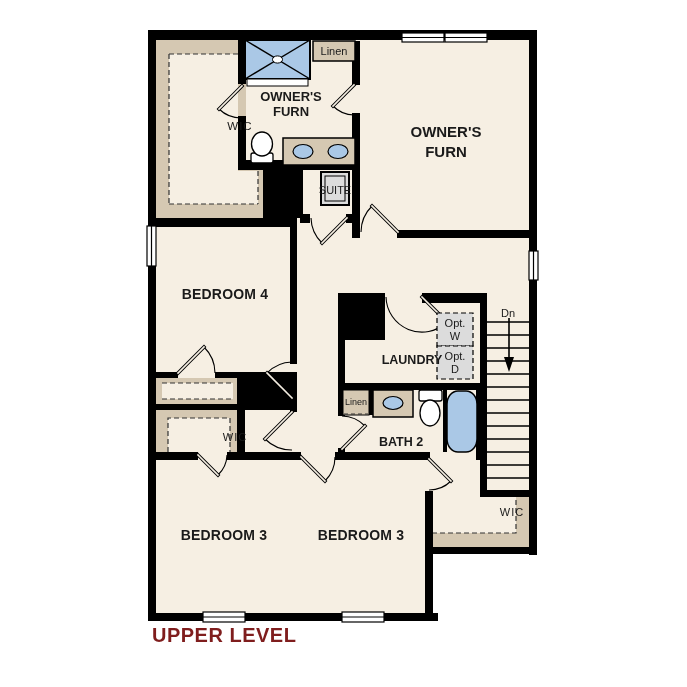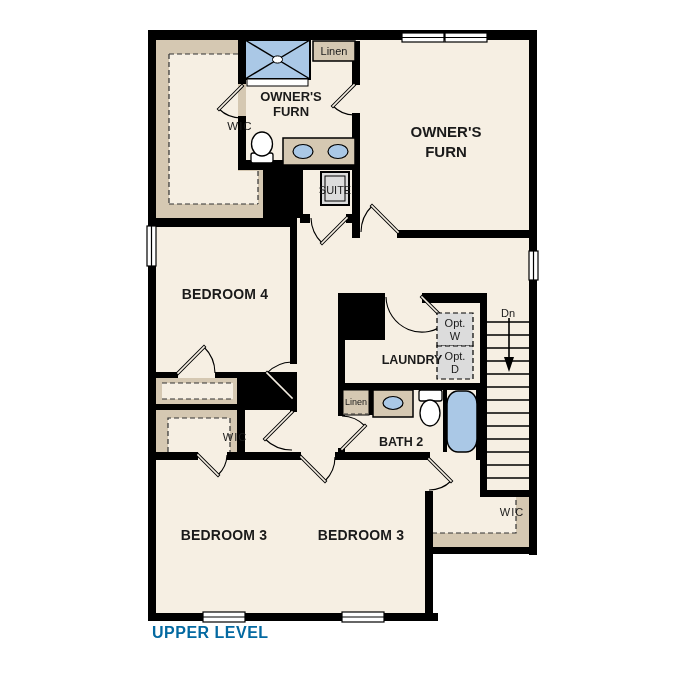--- a/index.html
+++ b/index.html
@@ -9,22 +9,22 @@
   .lbl{position:absolute;transform:translate(-50%,-50%);text-align:center;color:#1a1a1a;
        white-space:nowrap;line-height:1.12;}
   .room-big{font-size:14px;font-weight:bold;letter-spacing:.2px;}
   .suite{font-size:15px;font-weight:bold;line-height:1.3;}
   .bath-lbl{font-size:13px;font-weight:bold;}
   .small-lbl{font-size:11px;}
   .tiny-lbl{font-size:9px;}
   .wic-lbl{font-size:11.5px;letter-spacing:1px;margin-left:36px;}
   .opt-lbl{font-size:11px;line-height:1.2;}
   .laundry-lbl{font-size:12.5px;font-weight:bold;}
-  #title{position:absolute;left:152px;top:624px;font-size:16px;font-weight:bold;
-         letter-spacing:.5px;color:#0369a1;}
+  #title{position:absolute;left:152px;top:624px;font-size:20px;font-weight:bold;
+         letter-spacing:.5px;color:#7f1d1d;}
 </style>
 </head>
 <body>
 
 <div id="stage">
 
 <svg id="plan-svg" width="687" height="687" viewBox="0 0 687 687">
 
   <g fill="#f6efe3">
     <rect x="156" y="38" width="374" height="509"></rect>

